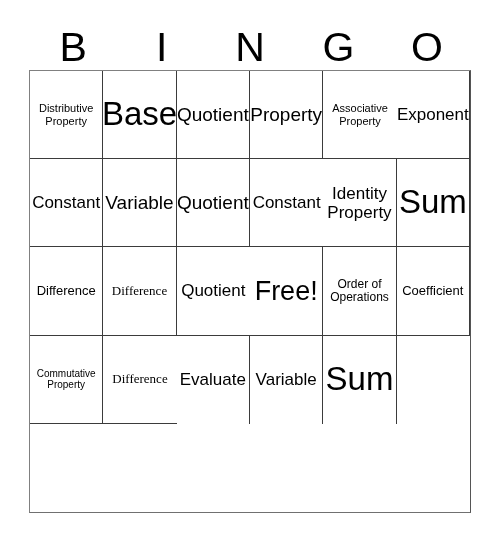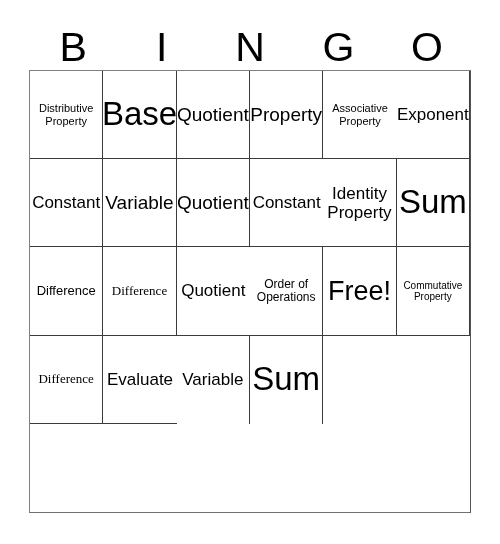--- a/index.html
+++ b/index.html
@@ -154,25 +154,28 @@
         <span class="cell-text fs-xs">Difference</span>
       </div>
     <div class="cell">
         <span class="cell-text fs-sm">Difference</span>
       </div>
 
     <div class="cell">
         <span class="cell-text fs-md">Quotient</span>
       </div>
     <div class="cell">
+        <span class="cell-text fs-xl">Free!</span>
+      </div>
+    <div class="cell">
         <span class="cell-text fs-xxs">Order of
 Operations</span>
       </div>
     <div class="cell">
-        <span class="cell-text fs-xl">Free!</span>
+        <span class="cell-text fs-xs">Coefficient</span>
       </div>
 
     <div class="cell">
         <span class="cell-text fs-mini">Commutative
 Property</span>
       </div>
     <div class="cell">
         <span class="cell-text fs-sm">Difference</span>
       </div>
     <div class="cell">

